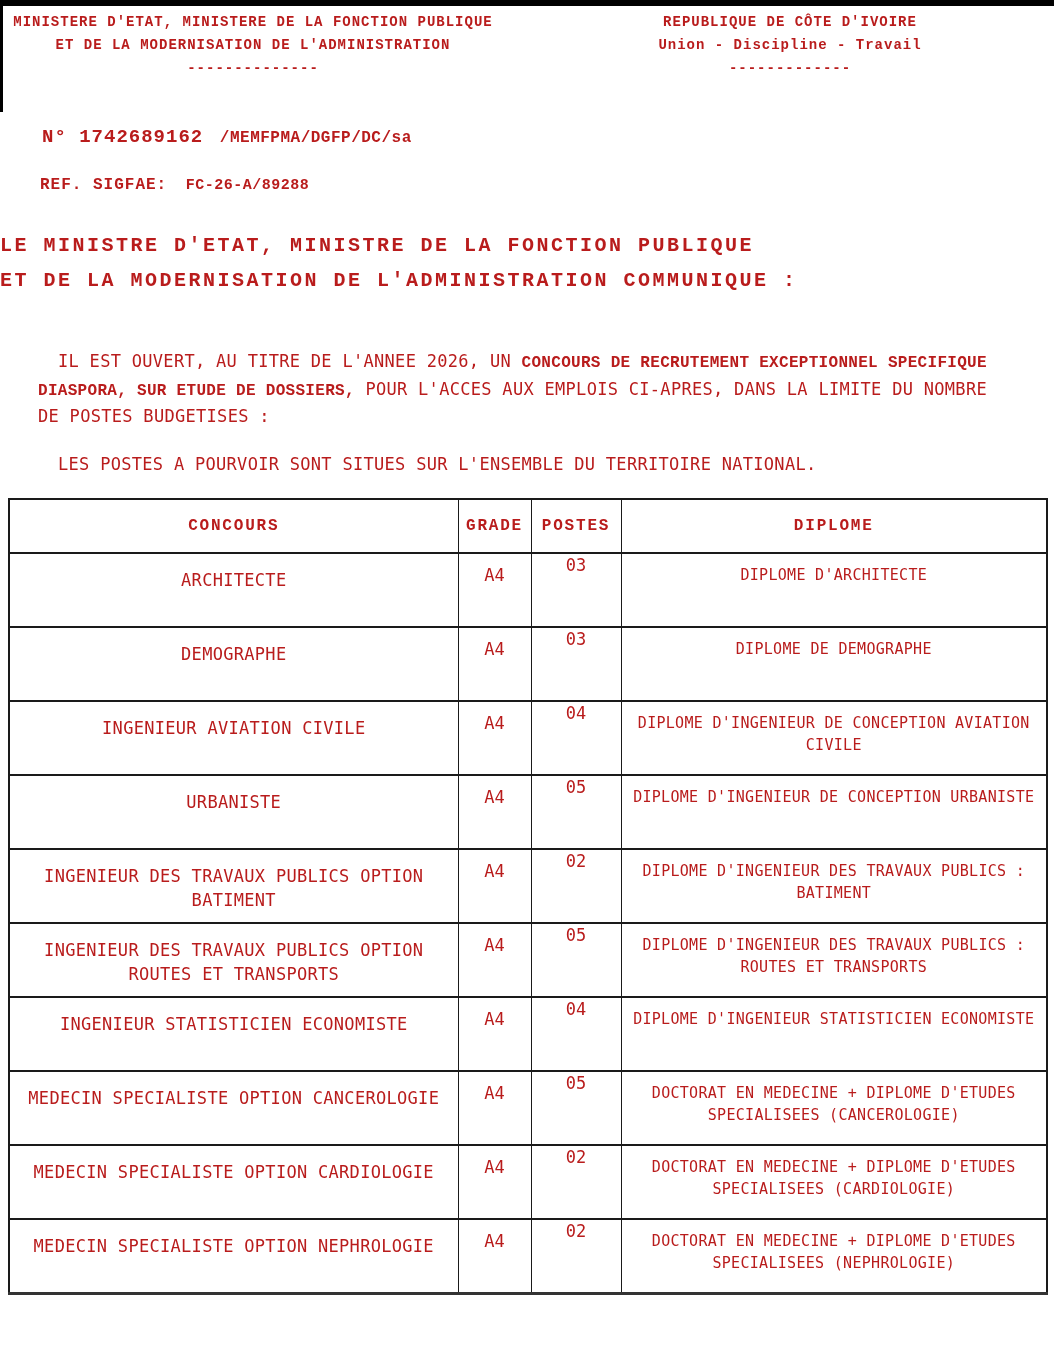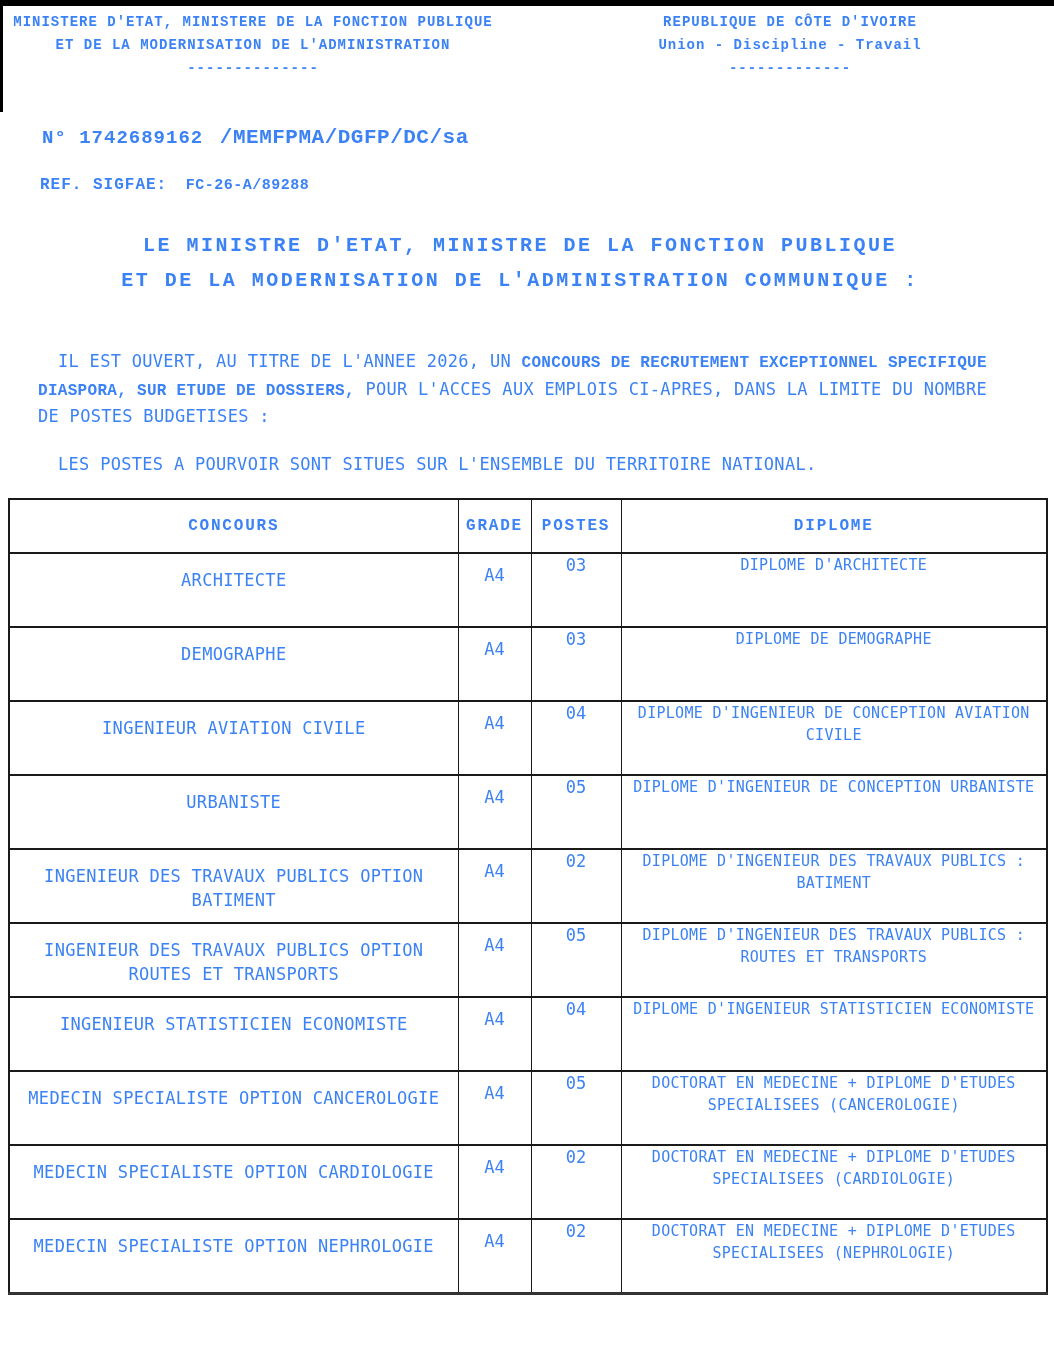--- a/index.html
+++ b/index.html
@@ -1,51 +1,51 @@
 <!DOCTYPE html>
 <html><head>
 <meta charset="utf-8">
 <style>
   html,body{margin:0;padding:0;background:#e8e8e8;}
   .page{
     position:relative;
     width:1054px;height:1365px;
     background:#ffffff;
-    color:#3b82f6;
+    color:#b91c1c;
     font-family:"DejaVu Sans Mono", monospace;
     overflow:hidden;
   }
   .scan-top-bar{position:absolute;left:0;top:0;width:1054px;height:6px;background:#000;}
   .scan-left-bar{position:absolute;left:0;top:0;width:3px;height:112px;background:#000;}
 
   .letterhead{
     position:absolute;top:11px;text-align:center;
     font-family:"Liberation Mono", monospace;
     font-weight:bold;font-size:14px;letter-spacing:1px;line-height:23px;
     white-space:nowrap;
   }
   .letterhead-left{left:12px;width:482px;}
   .letterhead-right{left:600px;width:380px;}
 
   .numero-line{
     position:absolute;left:42px;top:126px;
     font-family:"Liberation Mono", monospace;font-weight:bold;white-space:nowrap;
   }
   .numero-main{font-size:19px;letter-spacing:1px;}
-  .numero-suffix{font-size:21px;margin-left:7px;letter-spacing:0.5px;}
+  .numero-suffix{font-size:16px;margin-left:7px;letter-spacing:0.5px;}
 
   .ref-line{
     position:absolute;left:40px;top:176px;
     font-family:"Liberation Mono", monospace;font-weight:bold;white-space:nowrap;
   }
   .ref-label{font-size:16px;letter-spacing:1px;}
   .ref-value{font-size:15px;margin-left:9px;letter-spacing:0.5px;}
 
   .communique-title{
-    position:absolute;left:0;top:228px;width:1040px;text-align:center;
+    position:absolute;left:0;top:228px;width:1040px;
     font-family:"Liberation Mono", monospace;font-weight:bold;
     font-size:20px;letter-spacing:2.5px;line-height:35px;white-space:nowrap;
   }
 
   .body-par{
     position:absolute;left:38px;top:349px;width:1000px;
     font-size:17px;line-height:25.5px;letter-spacing:0.3px;white-space:nowrap;
   }
   .body-par .first-line{padding-left:20px;}
   .inline-bold{
@@ -72,21 +72,21 @@
   table.positions th{
     font-family:"Liberation Mono", monospace;font-weight:bold;
     font-size:16px;letter-spacing:1.8px;text-align:center;vertical-align:middle;
     border-bottom:2px solid #1a1a1a;
   }
   table.positions tbody tr{height:74px;}
   table.positions tbody td{border-top:2px solid #1a1a1a;vertical-align:top;}
   td.cell-concours{padding:14px 8px 0;font-size:17px;text-align:center;line-height:24px;letter-spacing:0.3px;}
   td.cell-grade{padding-top:11px;font-size:17px;text-align:center;}
   td.cell-postes{font-size:17px;text-align:center;}
-  td.cell-diplome{padding:0 8px 0;font-size:15px;text-align:center;line-height:22px;letter-spacing:0.3px;}
+  td.cell-diplome{padding:10px 8px 0;font-size:15px;text-align:center;line-height:22px;letter-spacing:0.3px;}
 </style>
 </head>
 <body>
 
 <div class="page">
 
   <div class="scan-top-bar"></div>
   <div class="scan-left-bar"></div>
 
   <div class="letterhead letterhead-left">

